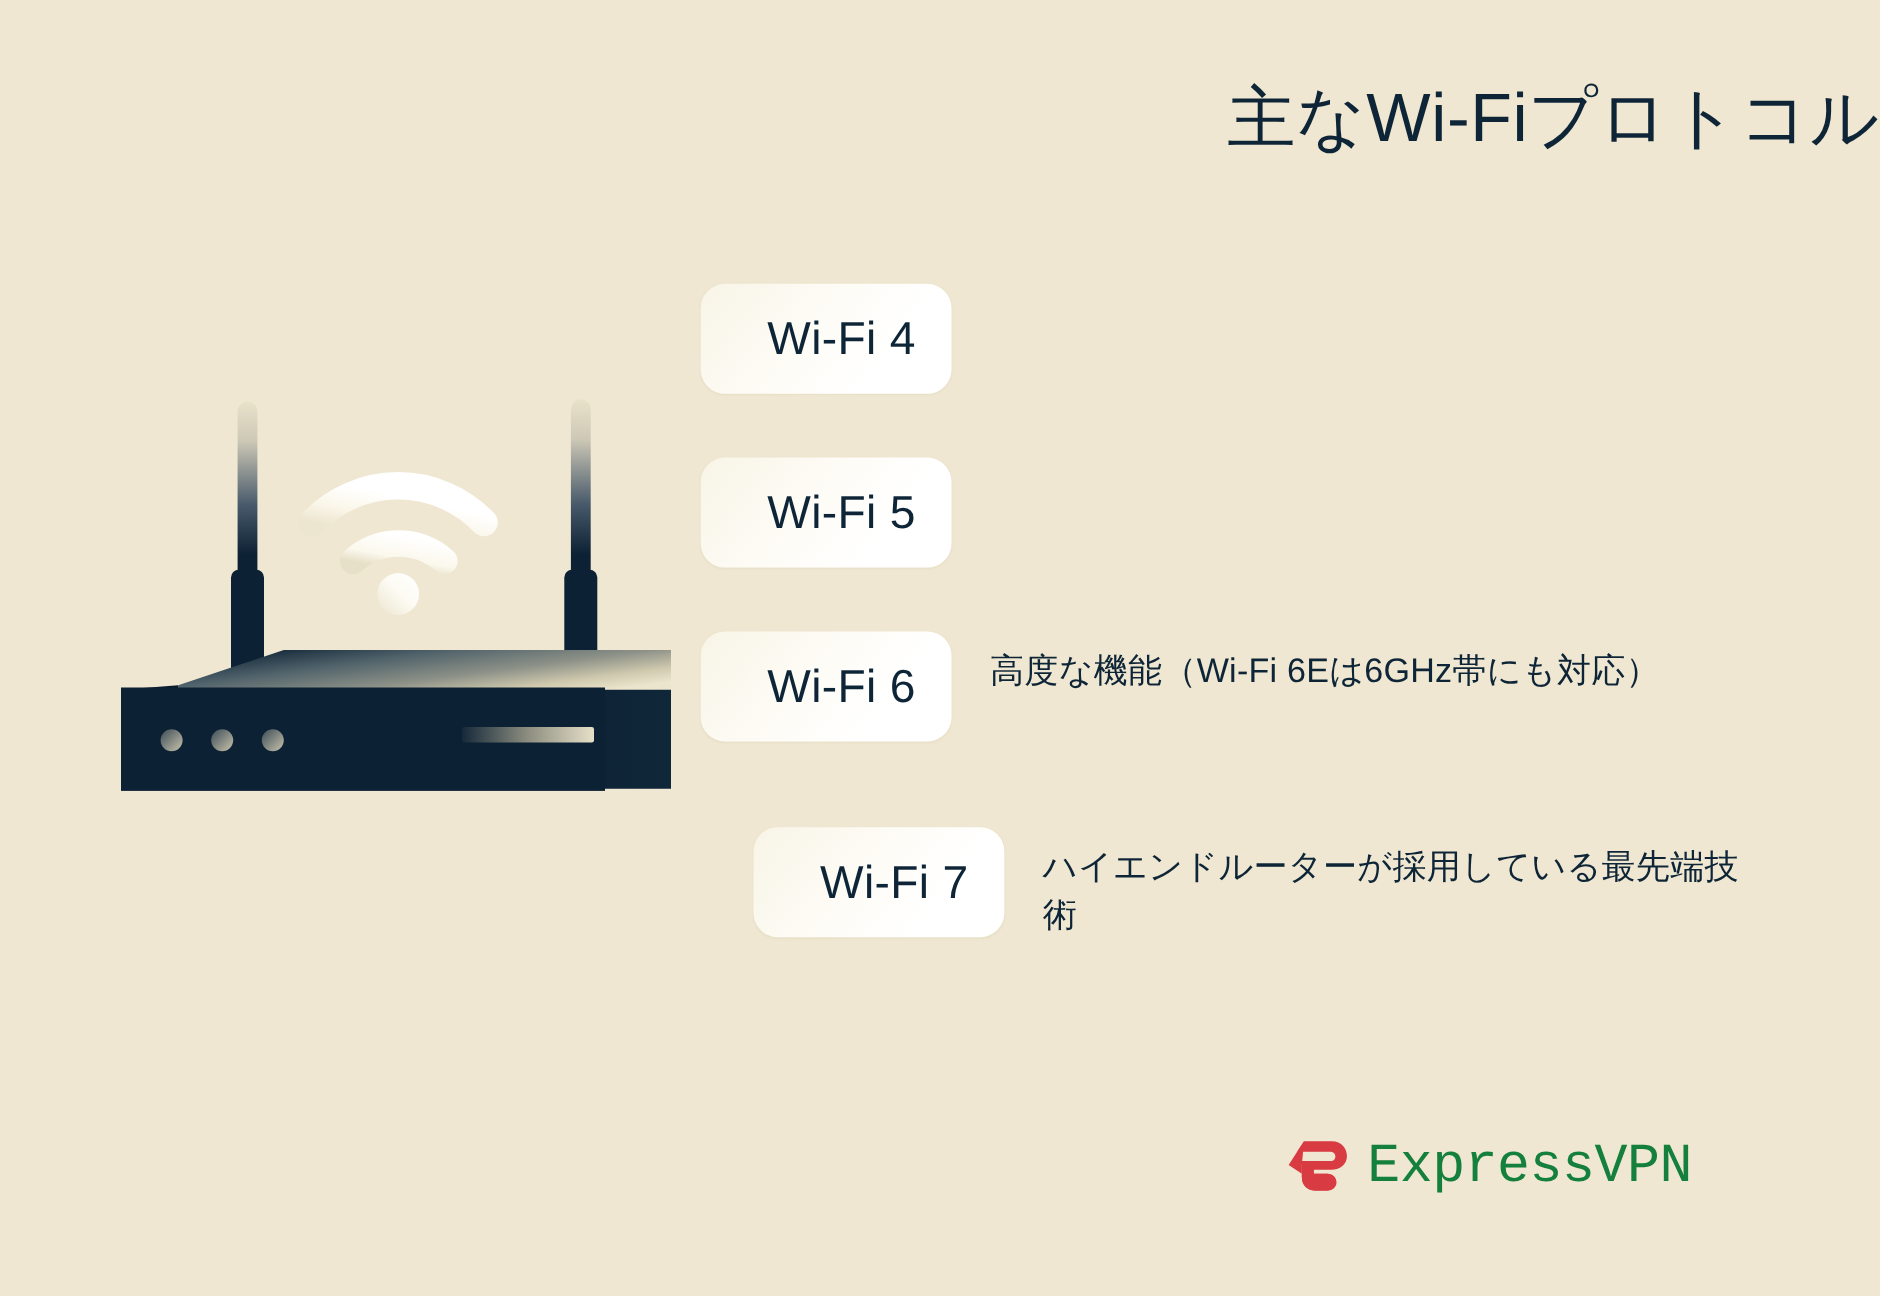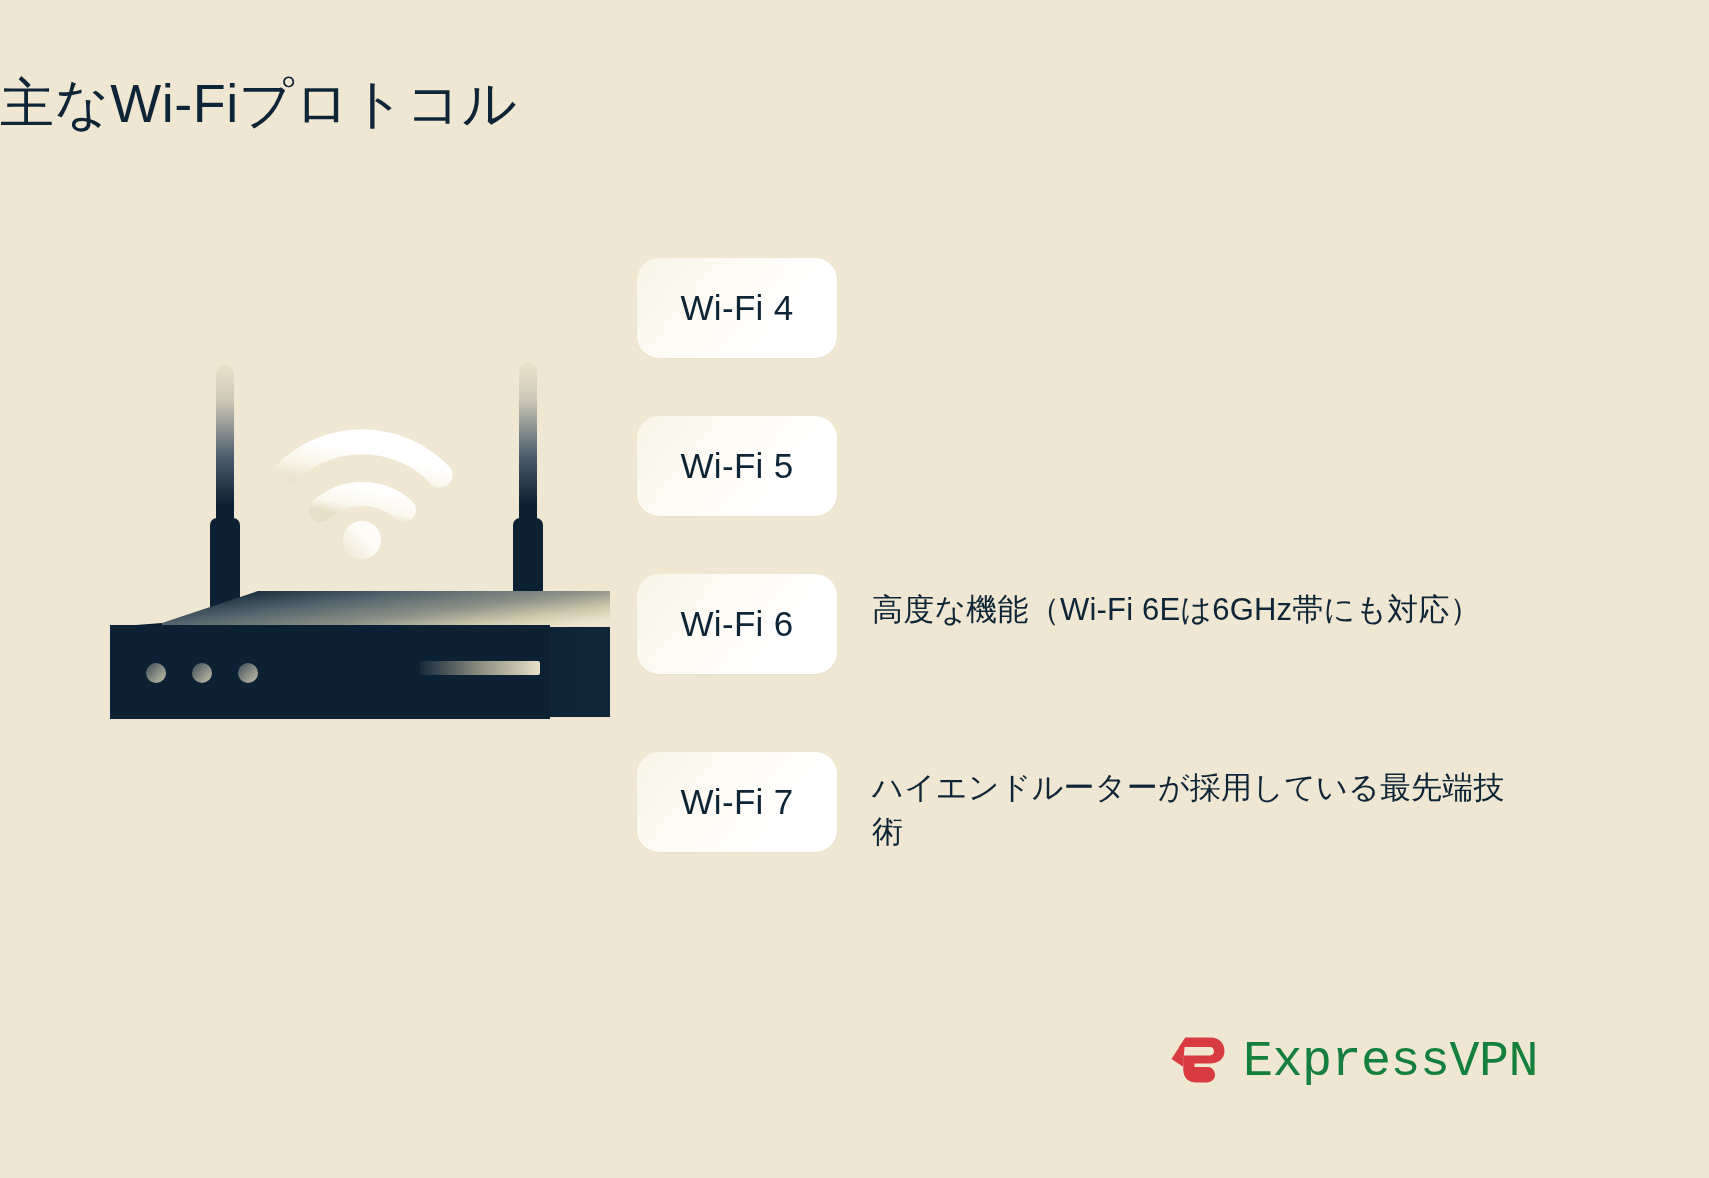--- a/index.html
+++ b/index.html
@@ -14,22 +14,22 @@
     overflow: hidden;
     position: relative;
   }
 
   
   .page-title {
     position: absolute;
     left: 0;
     top: 74px;
     width: 100%;
-    text-align: left;
-    font-size: 54px;
+    text-align: right;
+    font-size: 62px;
     line-height: 1.1;
     letter-spacing: 0.5px;
     color: #0e2537;
     font-weight: 400;
   }
 
   
   .router-illustration {
     position: absolute;
     left: 110px;
@@ -46,35 +46,36 @@
     width: 1030px;
   }
   .row {
     position: relative;
     display: flex;
     align-items: flex-start;
   }
   .row-1 { margin-top: 0px; }
   .row-2 { margin-top: 58px; }
   .row-3 { margin-top: 58px; }
-  .row-4 { margin-top: 78px; }
+  .row-4 { margin-top: 78px; margin-left: 48px; }
 
   .badge {
     flex: 0 0 auto;
     width: 200px;
     height: 100px;
     border-radius: 22px;
     background: linear-gradient(128deg, #f8f4e7 0%, #fdfbf4 38%, #ffffff 72%, #ffffff 100%);
     display: flex;
     align-items: center;
     justify-content: center;
-    font-size: 35px;
+    font-size: 42px;
     color: #0e2537;
     letter-spacing: 0.3px;
     box-shadow: 0 1px 2px rgba(140,125,85,0.06);
+    padding-left: 28px;
   }
 
   .row-desc {
     flex: 1 1 auto;
     margin-left: 35px;
     padding-top: 14px;
     font-size: 31px;
     line-height: 1.42;
     color: #0e2537;
     letter-spacing: 0.2px;

